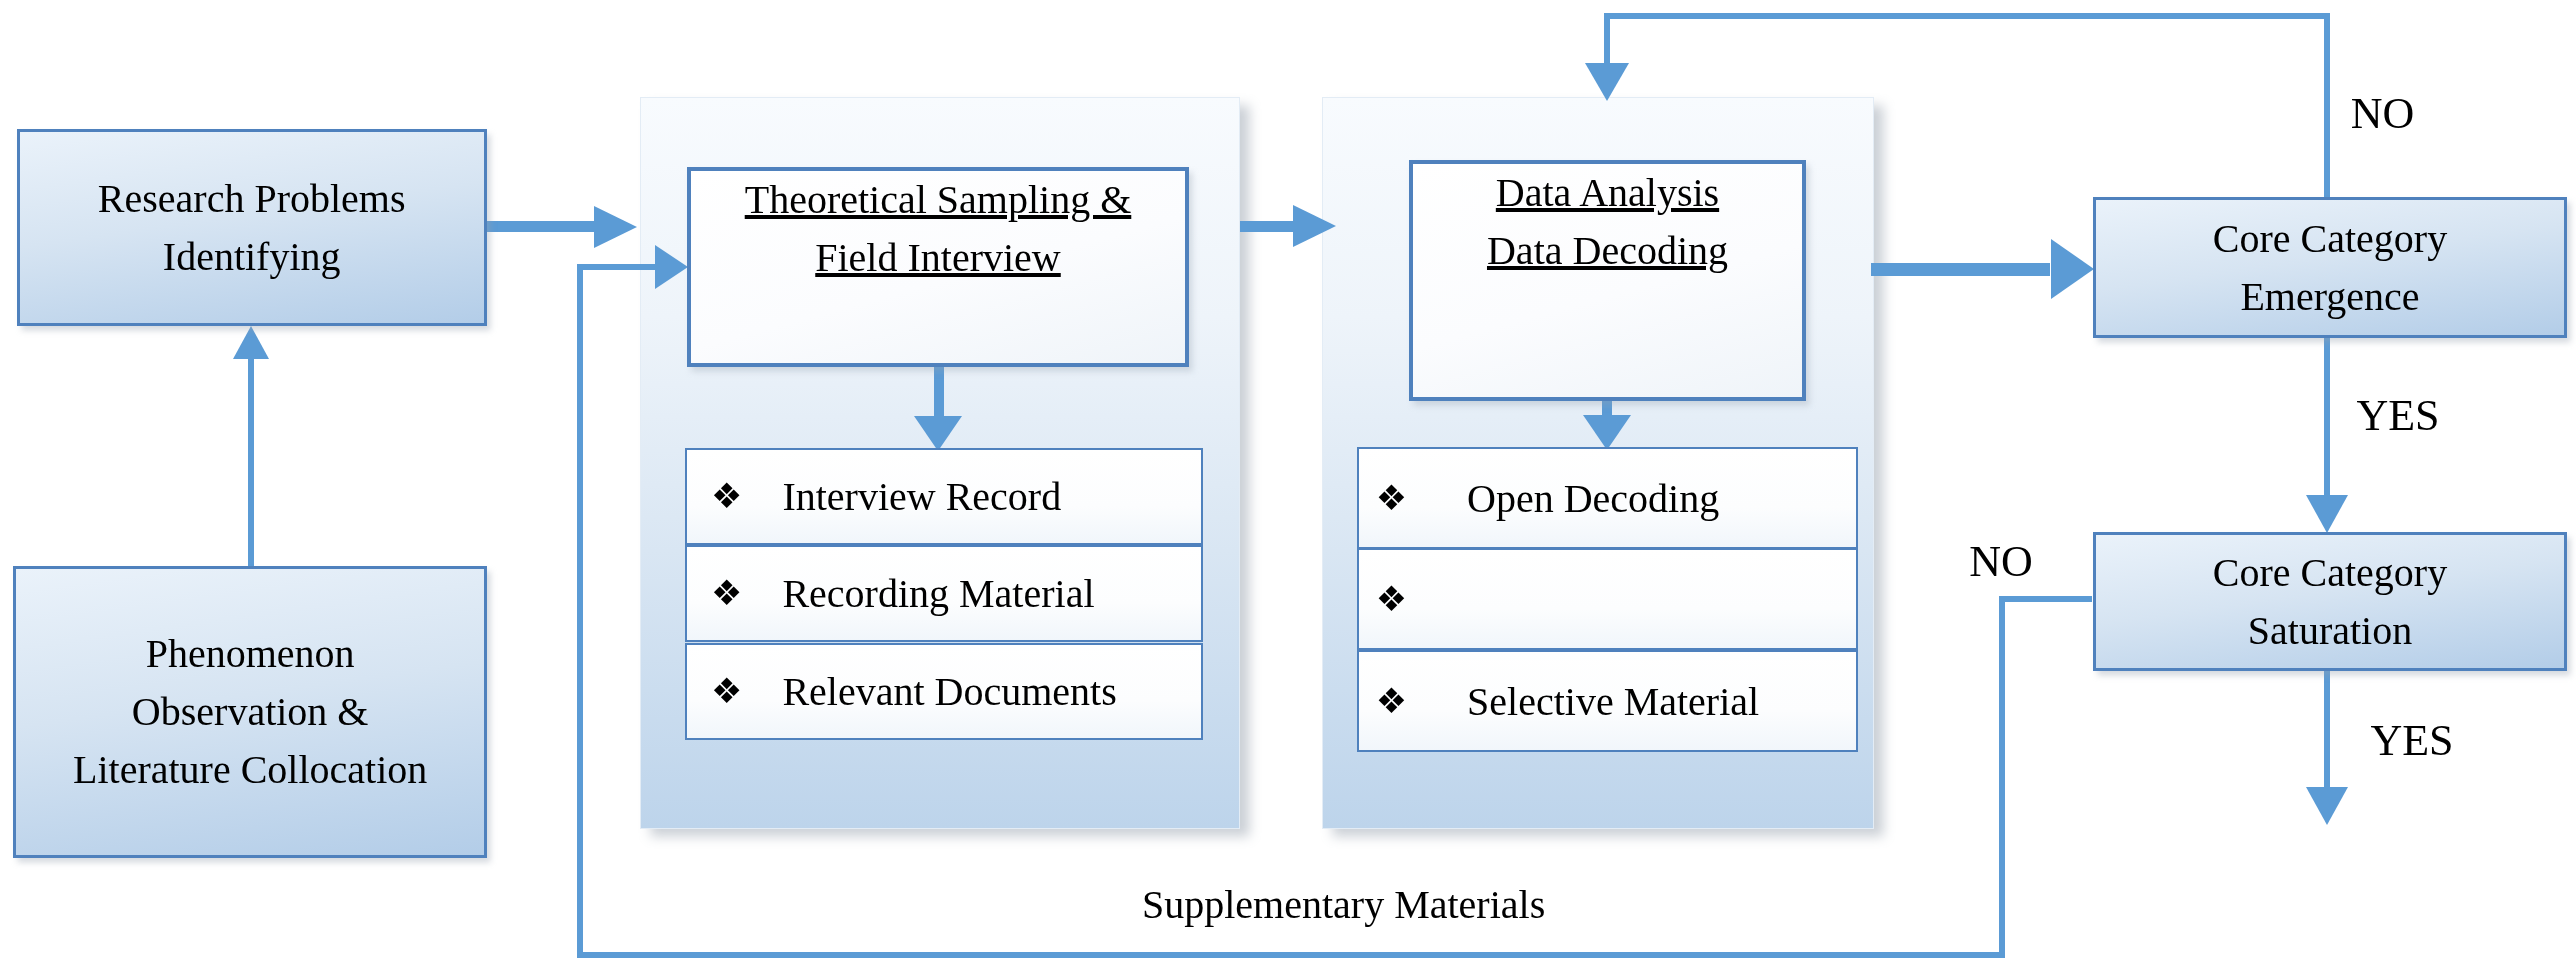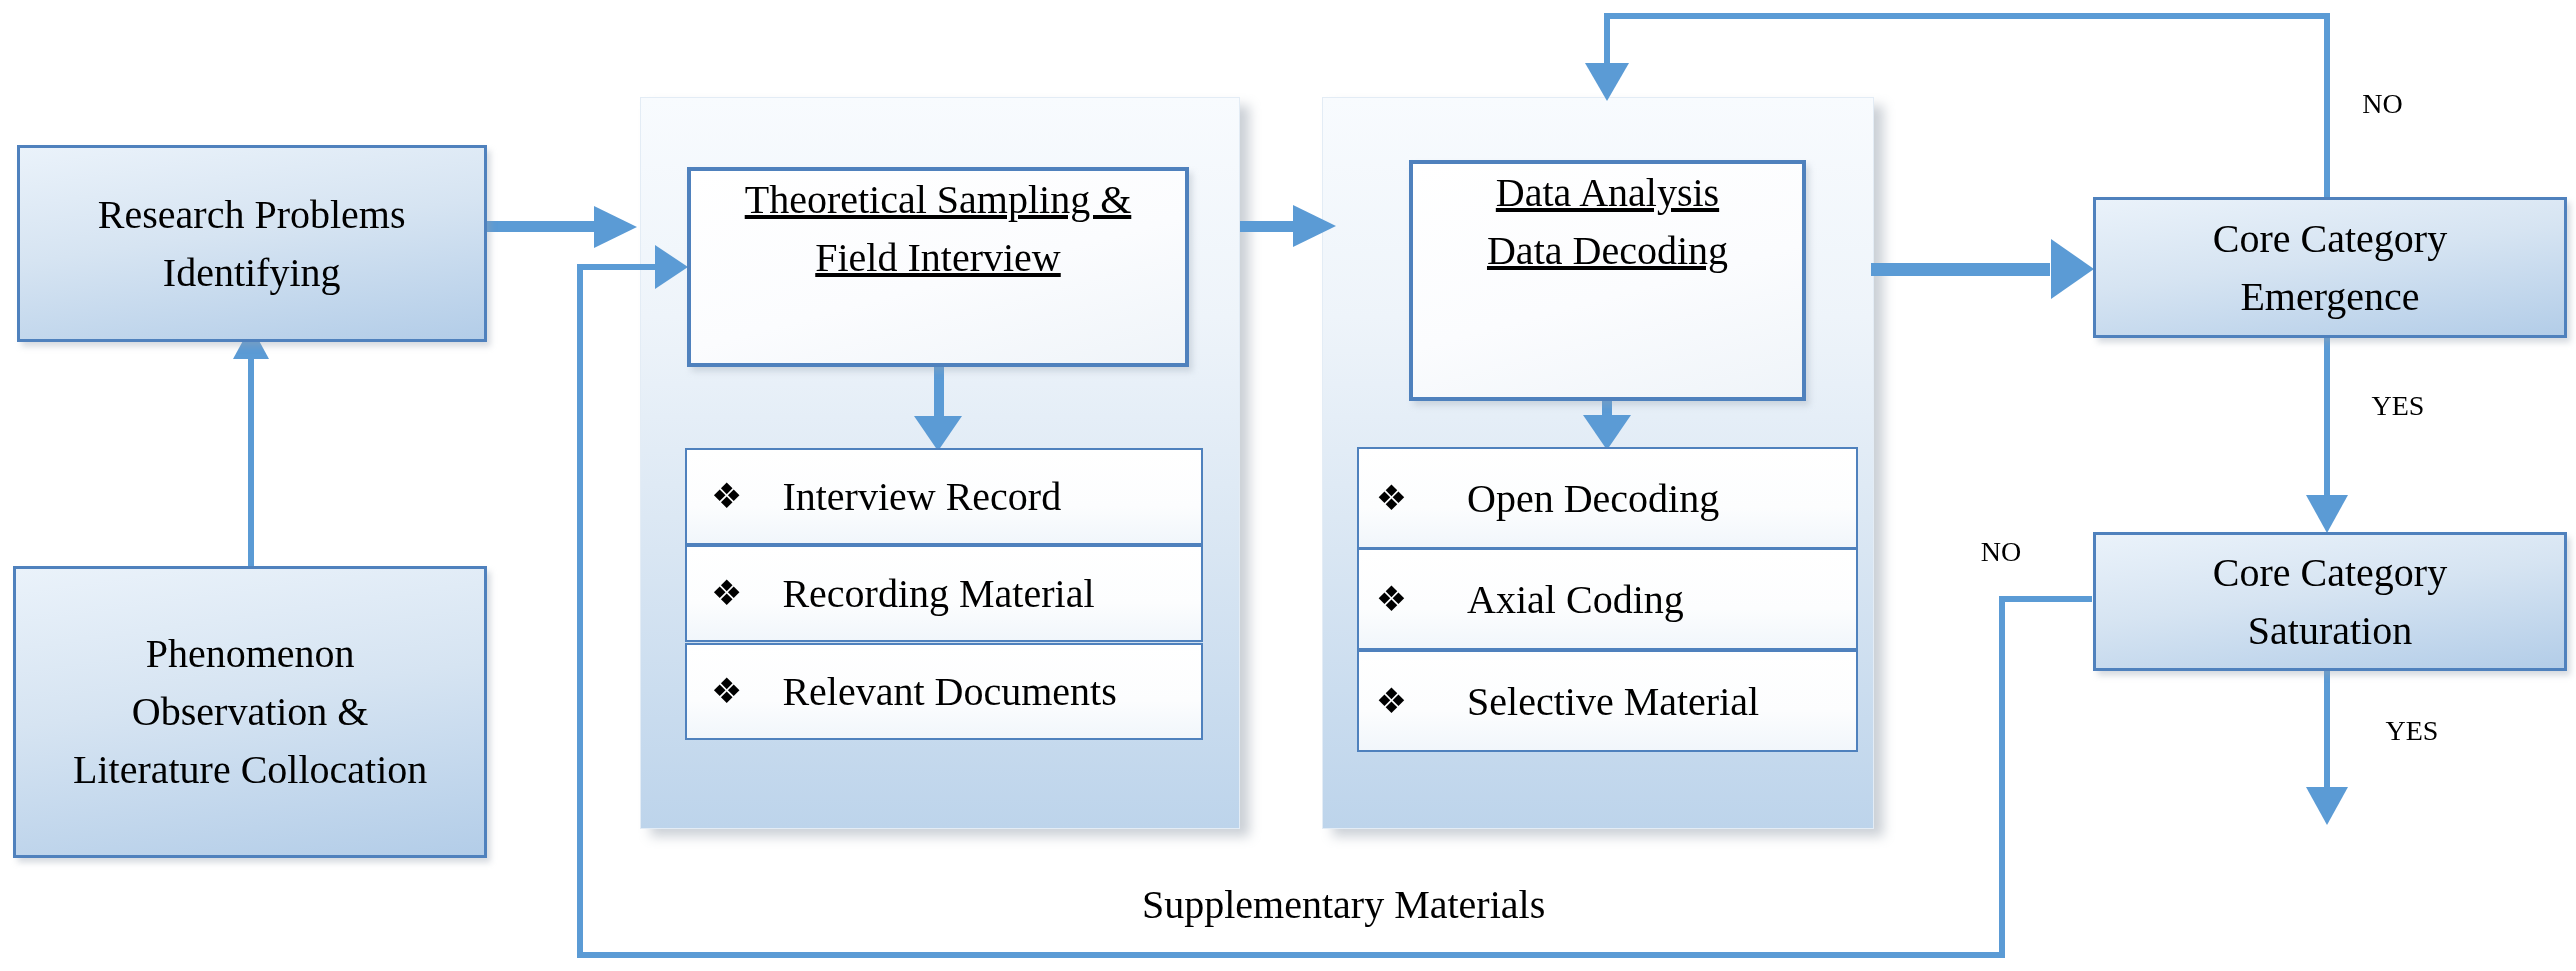--- a/index.html
+++ b/index.html
@@ -41,21 +41,21 @@
   .ln{position:absolute;background:var(--arrow);}
   .tri{position:absolute;width:0;height:0;}
   .tri-right{border-top:21px solid transparent;border-bottom:21px solid transparent;border-left:43px solid var(--arrow);}
   .tri-right-big{border-top:30px solid transparent;border-bottom:30px solid transparent;border-left:43px solid var(--arrow);}
   .tri-right-sm{border-top:22px solid transparent;border-bottom:22px solid transparent;border-left:33px solid var(--arrow);}
   .tri-down{border-left:24px solid transparent;border-right:24px solid transparent;border-top:35px solid var(--arrow);}
   .tri-down-sm{border-left:22px solid transparent;border-right:22px solid transparent;border-top:38px solid var(--arrow);}
   .tri-down-xs{border-left:21px solid transparent;border-right:21px solid transparent;border-top:38px solid var(--arrow);}
   .tri-up{border-left:18px solid transparent;border-right:18px solid transparent;border-bottom:33px solid var(--arrow);}
 
-  .elabel{position:absolute;font-size:28px;text-align:center;color:var(--ink);}
+  .elabel{position:absolute;font-size:44px;text-align:center;color:var(--ink);}
   .caption{position:absolute;font-size:40px;text-align:left;color:var(--ink);}
 </style>
 </head>
 <body>
 
 <div id="stage">
 
   <div class="panel" style="left:640px;top:97px;width:598px;height:730px;"></div>
   <div class="panel" style="left:1322px;top:97px;width:550px;height:730px;"></div>
 
@@ -88,21 +88,21 @@
   <div class="ln" style="left:2324px;top:671px;width:6.3px;height:117px;"></div>
   <div class="tri tri-down-xs" style="left:2306px;top:787px;"></div>
 
   <div class="ln" style="left:2001px;top:596px;width:91px;height:6.3px;"></div>
   <div class="ln" style="left:1999px;top:596px;width:6.3px;height:362px;"></div>
   <div class="ln" style="left:577px;top:952px;width:1427px;height:6.3px;"></div>
   <div class="ln" style="left:577px;top:267px;width:6.3px;height:691px;"></div>
   <div class="ln" style="left:577px;top:264px;width:78px;height:6.3px;"></div>
   <div class="tri tri-right-sm" style="left:655px;top:245px;"></div>
 
-  <div class="gbox" style="left:16.7px;top:129px;width:470px;height:197px;margin-top:16px;">
+  <div class="gbox" style="left:16.7px;top:129px;width:470px;height:197px;">
     <div class="lbl">Research Problems
 Identifying</div>
   </div>
 
   <div class="gbox" style="left:13.2px;top:566px;width:474px;height:292px;">
     <div class="lbl">Phenomenon
 Observation &amp;
 Literature Collocation</div>
   </div>
 
@@ -128,21 +128,20 @@
     <span class="bullet">❖</span>
     <span class="itemtext">Relevant Documents</span>
   </div>
 
   <div class="rowitem s2" style="left:1357px;top:447px;width:501px;height:102px;">
     <span class="bullet">❖</span>
     <span class="itemtext">Open Decoding</span>
   </div>
   <div class="rowitem s2" style="left:1357px;top:548px;width:501px;height:102px;">
     <span class="bullet">❖</span>
-    <span class="itemtext">Axial Coding</span>
   </div>
   <div class="rowitem s2" style="left:1357px;top:650px;width:501px;height:102px;">
     <span class="bullet">❖</span>
     <span class="itemtext">Selective Material</span>
   </div>
 
   <div class="gbox" style="left:2093px;top:197px;width:474px;height:141px;">
     <div class="lbl">Core Category
 Emergence</div>
   </div>

